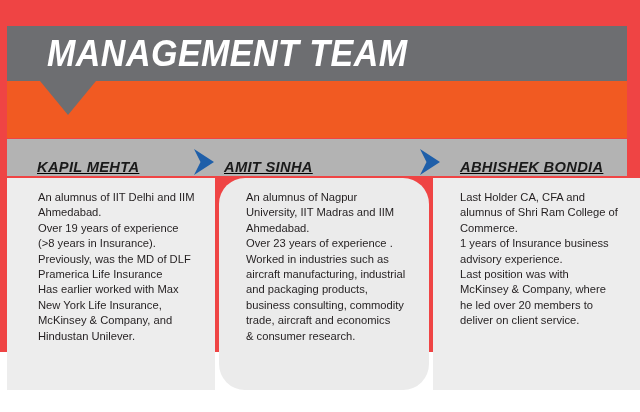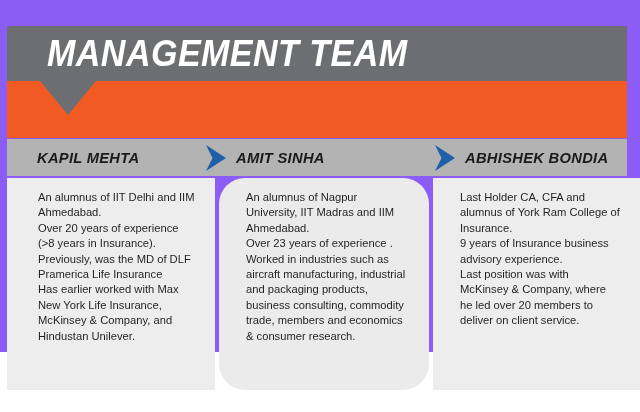--- a/index.html
+++ b/index.html
@@ -10,21 +10,21 @@
     width: 640px;
     height: 412px;
     background: #ffffff;
     font-family: "Liberation Sans", sans-serif;
     overflow: hidden;
   }
   .slide {
     position: relative;
     width: 640px;
     height: 352px;
-    background: #8b5cf6;
+    background: #ef4444;
   }
 
   
   .header-wrap {
     position: absolute;
     left: 7px;
     top: 26px;
     width: 620px;
     height: 112px;
   }
@@ -76,25 +76,26 @@
     top: 139px;
     width: 620px;
     height: 37px;
     background: #b3b3b3;
   }
   .name-cell {
     position: absolute;
     top: 0;
     height: 37px;
     display: flex;
-    align-items: center;
+    align-items: flex-end;
+    text-decoration: underline;
   }
   .name-cell.c1 { left: 30px; }
-  .name-cell.c2 { left: 198px; }
-  .name-cell.c3 { left: 427px; }
+  .name-cell.c2 { left: 186px; }
+  .name-cell.c3 { left: 412px; gap: 10px; }
 
   .arrow-icon {
     width: 22px;
     height: 28px;
     margin-right: 9px;
     flex: none;
   }
   .name-label {
     font-size: 15.5px;
     font-weight: bold;
@@ -172,52 +173,52 @@
     </div>
 
   </div>
 
   <div class="panels">
 
     <div class="panel p1">
       <div class="bio">
           <p>An alumnus of IIT Delhi and IIM</p>
           <p>Ahmedabad.</p>
-          <p>Over 20 years of experience</p>
+          <p>Over 19 years of experience</p>
           <p>(&gt;8 years in Insurance).</p>
           <p>Previously, was the MD of DLF</p>
           <p>Pramerica Life Insurance</p>
           <p>Has earlier worked with Max</p>
           <p>New York Life Insurance,</p>
           <p>McKinsey &amp;  Company, and</p>
           <p>Hindustan Unilever.</p>
         </div>
     </div>
 
     <div class="panel p2">
       <div class="bio">
           <p>An alumnus of Nagpur</p>
           <p>University, IIT Madras and IIM</p>
           <p>Ahmedabad.</p>
           <p>Over 23 years of experience .</p>
           <p>Worked in industries such as</p>
           <p>aircraft manufacturing, industrial</p>
           <p>and packaging products,</p>
           <p>business consulting, commodity</p>
-          <p>trade, members and economics</p>
+          <p>trade, aircraft and economics</p>
           <p>&amp; consumer research.</p>
         </div>
     </div>
 
     <div class="panel p3">
       <div class="bio">
           <p>Last Holder CA, CFA and</p>
-          <p>alumnus of York Ram College of</p>
-          <p>Insurance.</p>
-          <p>9 years of Insurance business</p>
+          <p>alumnus of Shri Ram College of</p>
+          <p>Commerce.</p>
+          <p>1 years of Insurance business</p>
           <p>advisory experience.</p>
           <p>Last position was with</p>
           <p>McKinsey &amp; Company, where</p>
           <p>he led over 20 members to</p>
           <p>deliver on client service.</p>
         </div>
     </div>
 
   </div>
 

